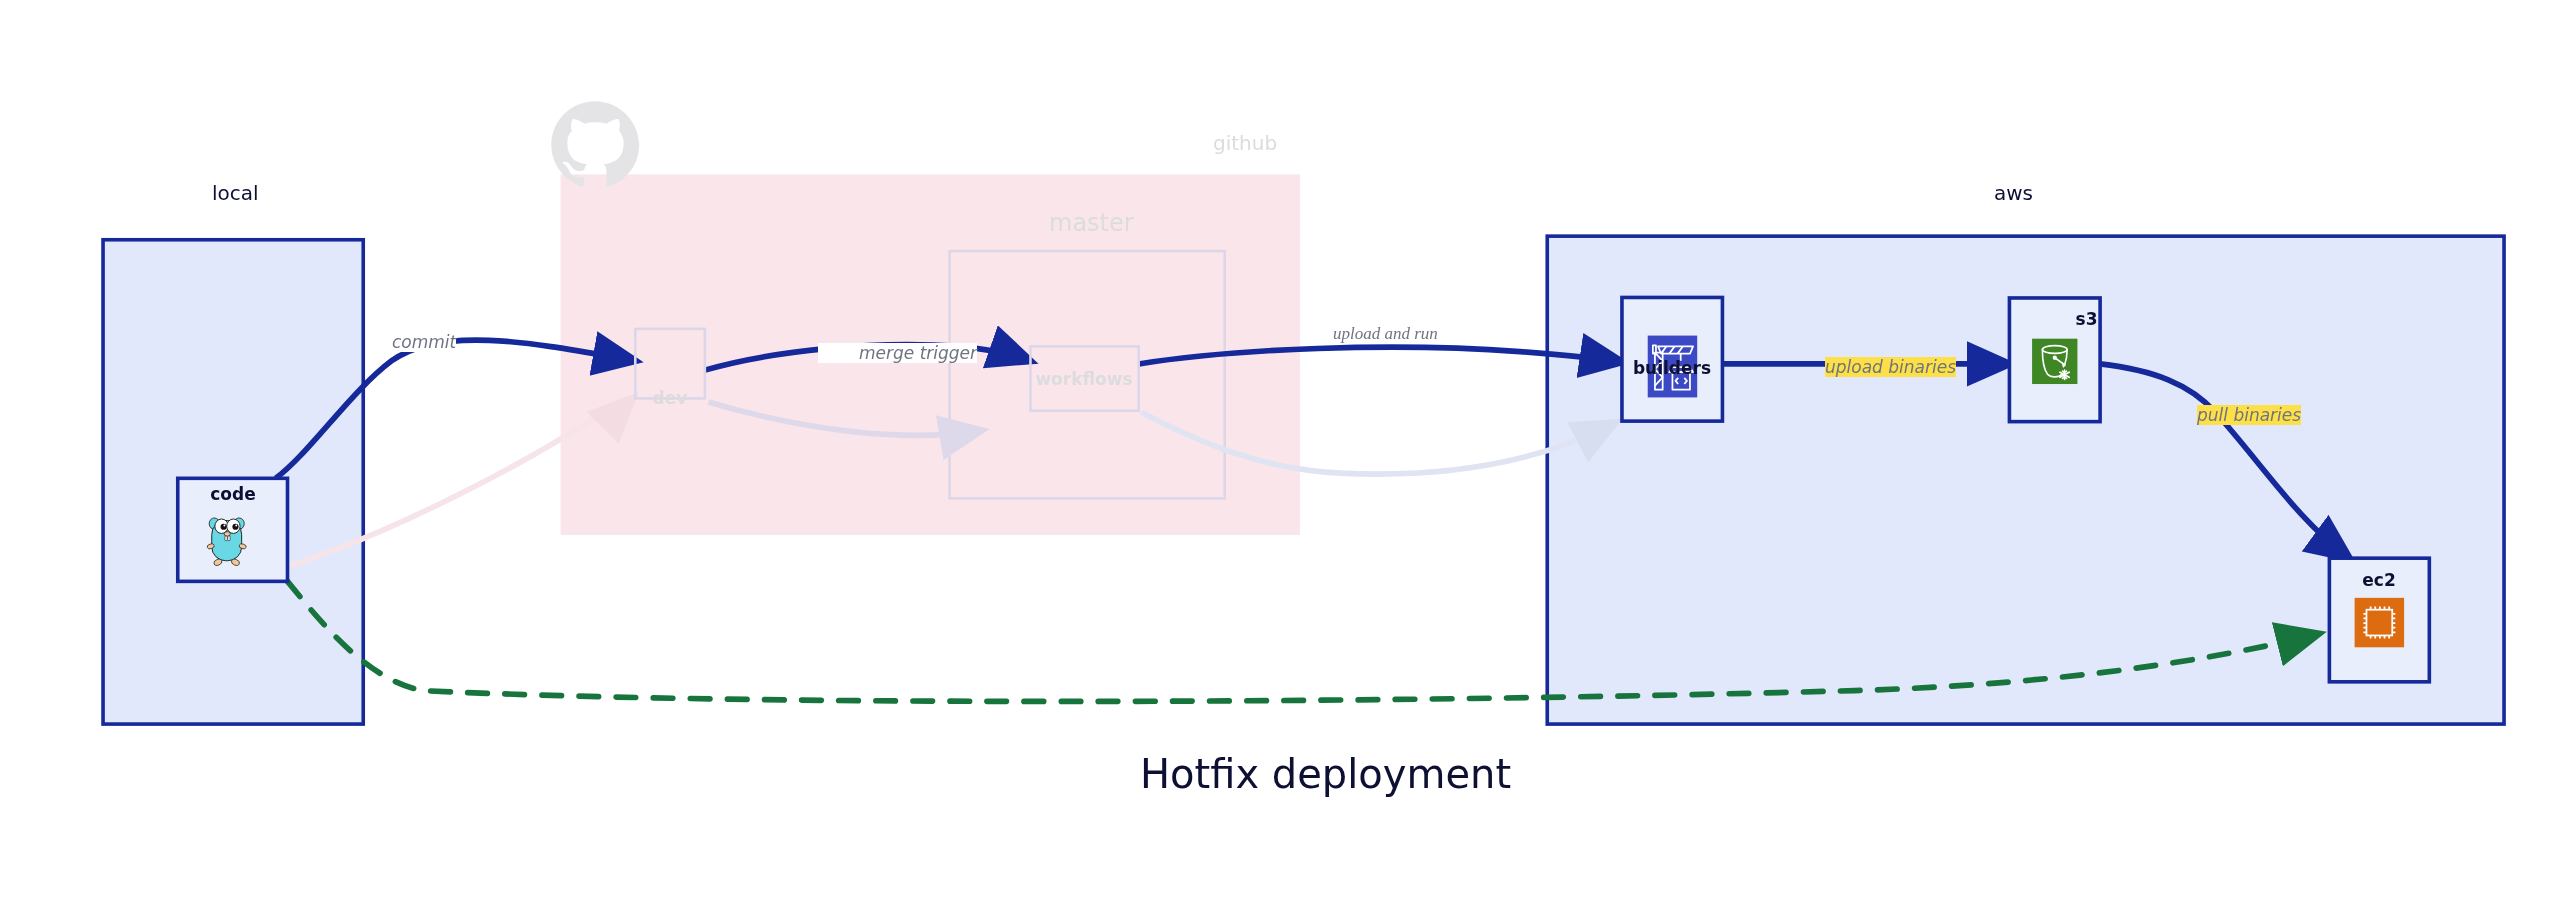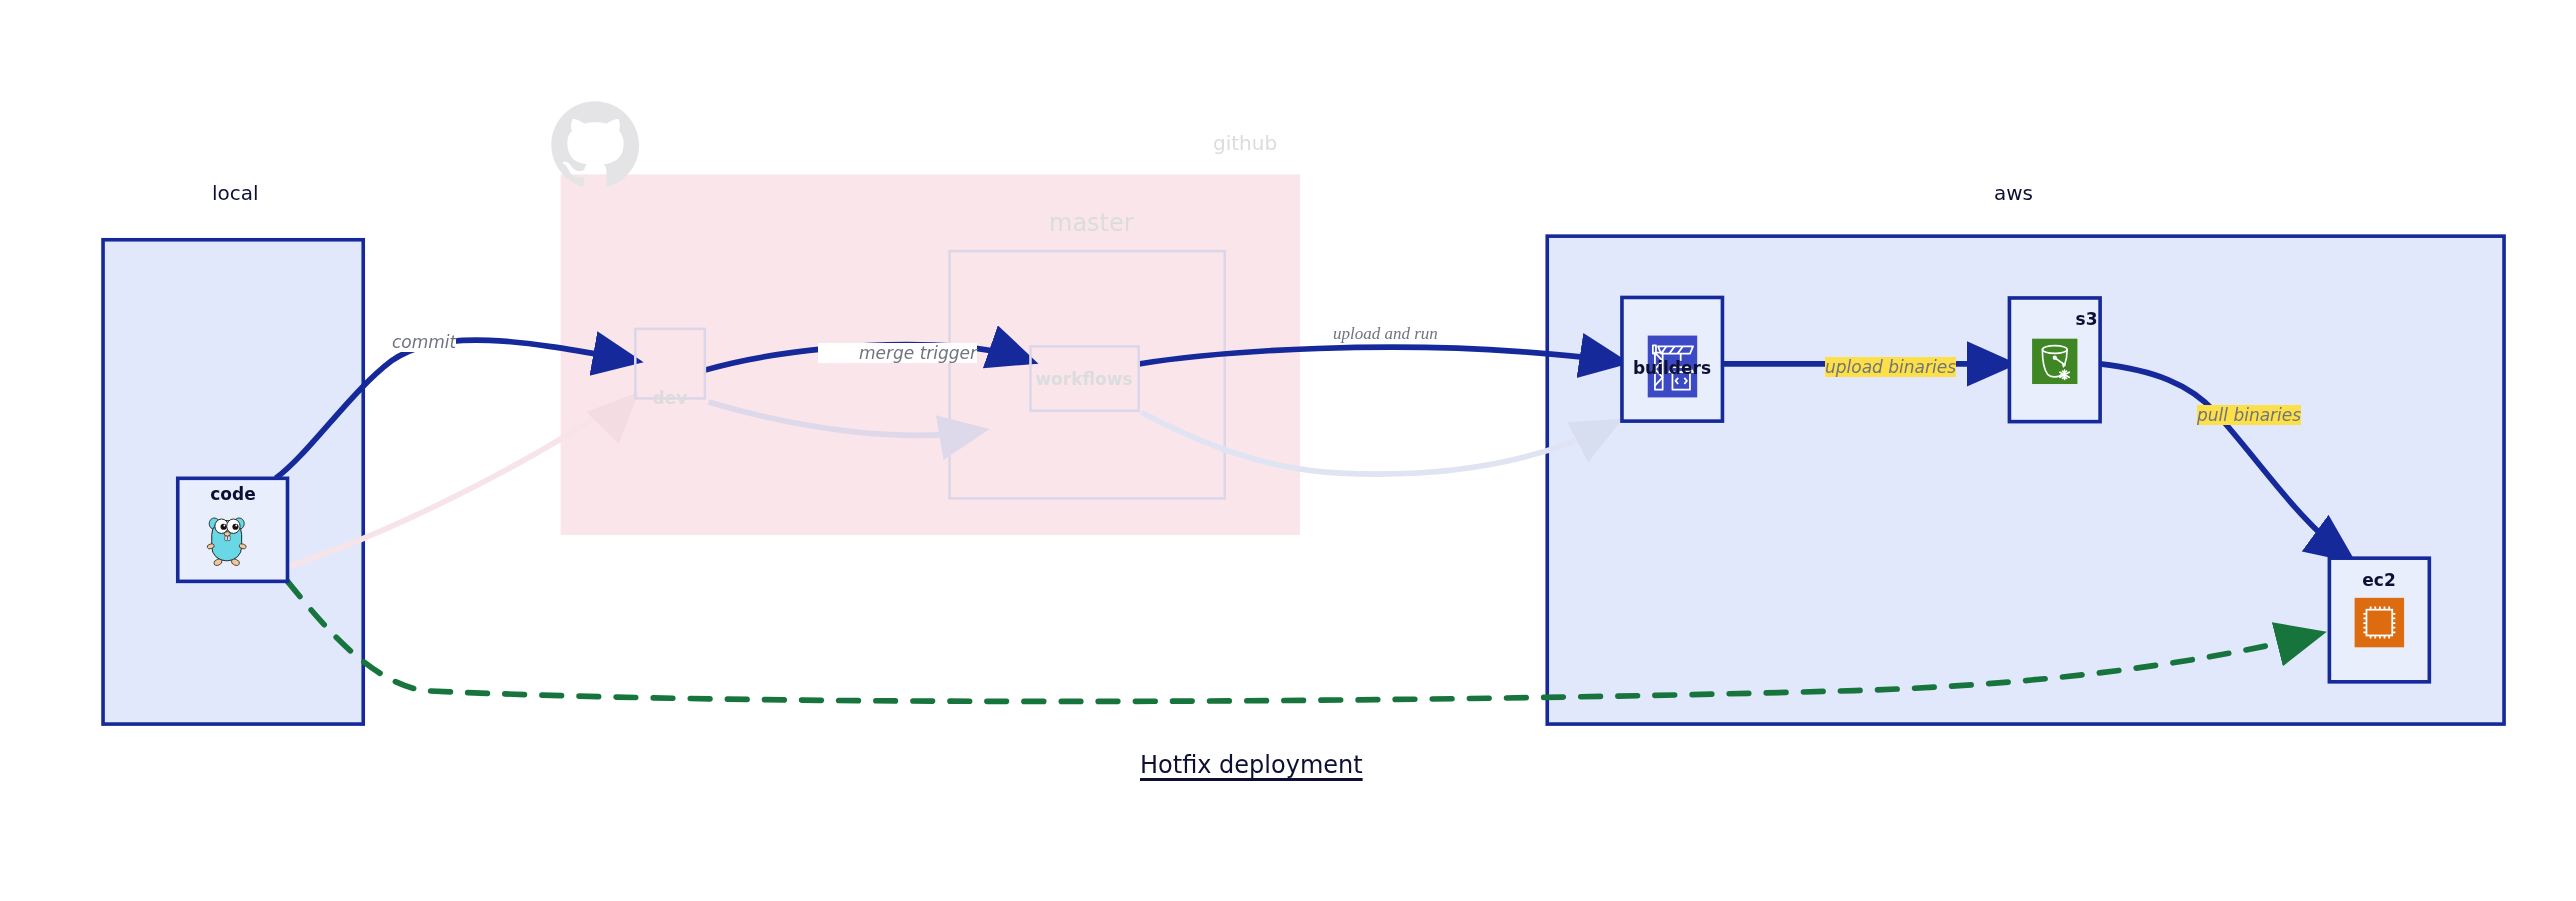--- a/index.html
+++ b/index.html
@@ -6,21 +6,21 @@
   body{width:2604px;height:902px;font-family:"DejaVu Sans","Liberation Sans",sans-serif;overflow:hidden;}
   #stage{position:relative;width:2604px;height:902px;background:#ffffff;}
   svg#canvas{position:absolute;left:0;top:0;width:2604px;height:902px;}
   .grp-label{position:absolute;font-size:20px;color:#0d1033;white-space:nowrap;}
   .grp-label.dim{color:#dcdcde;}
   .node-label{position:absolute;font-size:17px;font-weight:bold;color:#0d1033;white-space:nowrap;text-align:center;}
   .node-label.dim{color:#dcdcdf;}
   .edge-label{position:absolute;font-size:17px;font-style:italic;color:#6f7480;white-space:nowrap;background:#ffffff;}
   .edge-label.onblue{background:#fde047;}
   .edge-label.onwhite{background:#ffffff;}
-  .title{position:absolute;font-size:24px;color:#0d1033;white-space:nowrap;text-decoration:underline;text-underline-offset:5.2px;text-decoration-thickness:2.6px;}
+  .title{position:absolute;font-size:40px;color:#0d1033;white-space:nowrap;text-underline-offset:5.2px;text-decoration-thickness:2.6px;}
 </style>
 </head>
 <body>
 
 <div id="stage">
 
   <svg id="canvas" viewBox="0 0 5054 1750">
     <defs>
       <marker id="ah-blue" markerWidth="10" markerHeight="10" refX="7.5" refY="4" orient="auto" markerUnits="strokeWidth">
         <path d="M0,0 L9,4 L0,8 z" fill="#16299b"></path>

